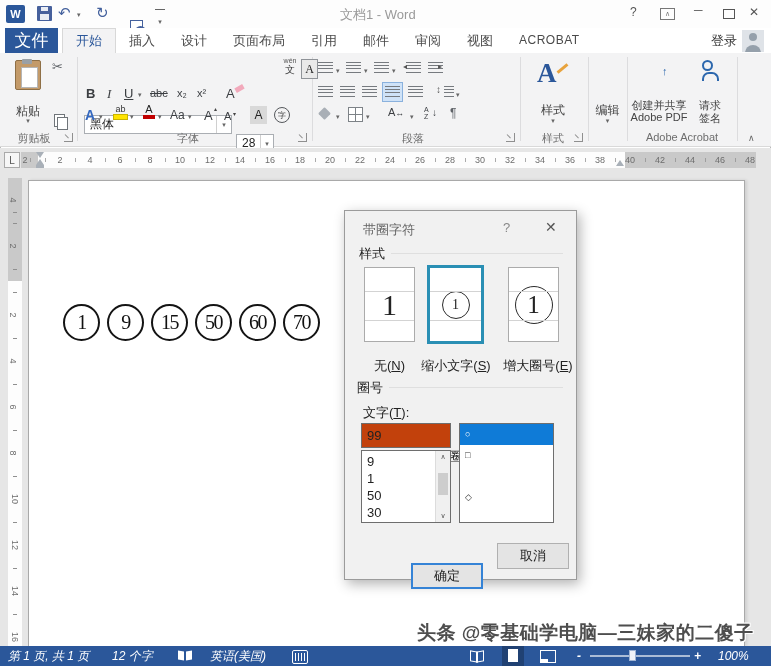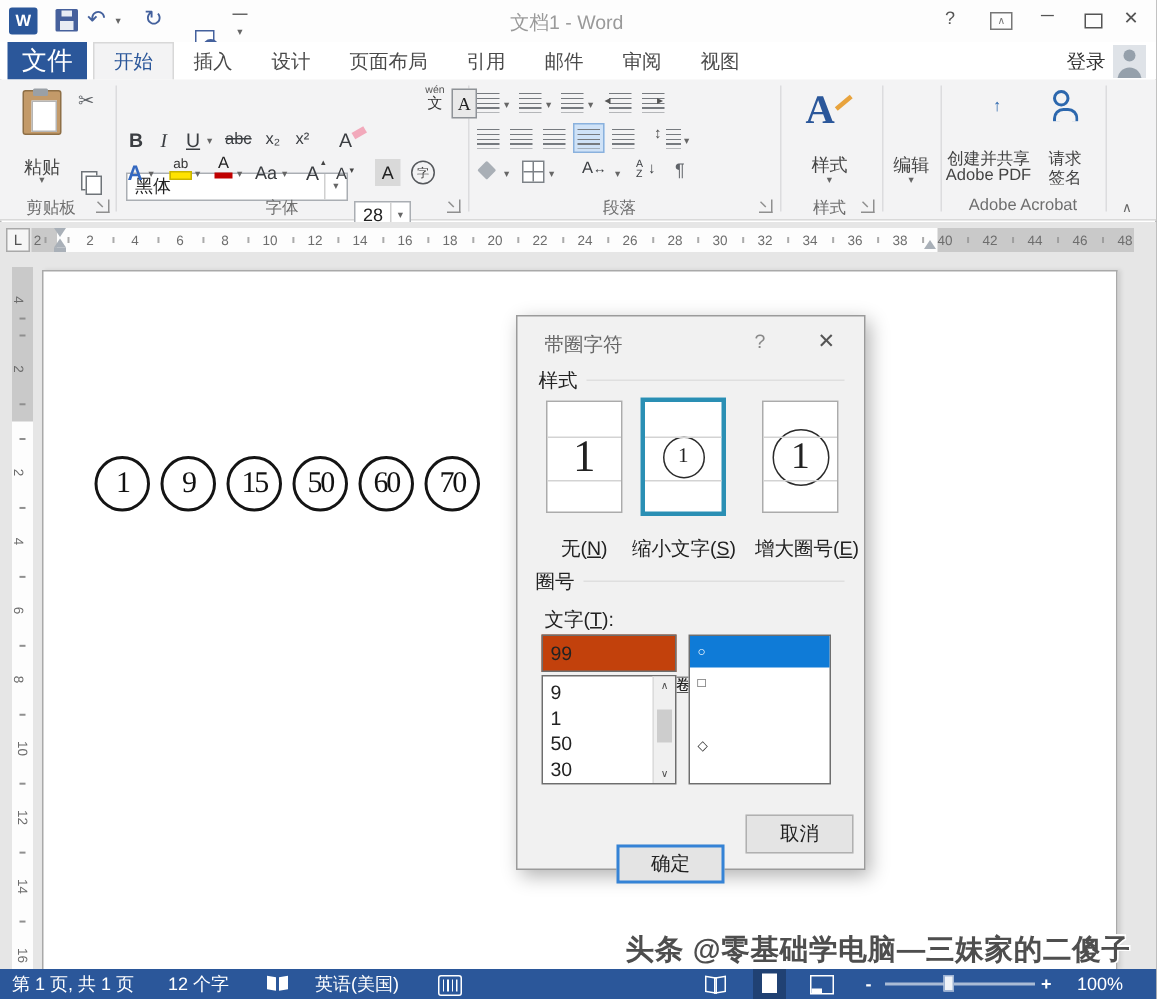--- a/index.html
+++ b/index.html
@@ -114,21 +114,21 @@
   .citem.selected{background:#0f7bd7;color:#fff;}
   .sbar{position:absolute;right:0;top:0;width:15px;height:100%;background:#f0f0f0;border-left:1px solid #dcdcdc;box-sizing:border-box;}
   .sarrow{position:absolute;left:0;width:100%;text-align:center;font-size:7px;color:#505050;}
   .sthumb{position:absolute;left:2px;width:10px;background:#cdcdcd;}
   .dbtn{position:absolute;width:72px;height:26px;background:#e4e4e4;font-size:13px;color:#222;box-sizing:border-box;}
   .dbtn.default{border:2px solid #3583d6;}
   .dbtn.normal{border:1px solid #b0b0b0;}
 
   
   .statusbar{position:absolute;left:0;top:646px;width:771px;height:20px;background:#2b579a;color:#fff;font-size:12px;}
-  .sb{position:absolute;line-height:20px;white-space:nowrap;}
+  .sb{position:absolute;line-height:20px;white-space:nowrap;font-style:italic;}
   .book{position:absolute;width:14px;height:10px;}
   .book::before,.book::after{content:"";position:absolute;top:0;width:6px;height:9px;background:#fff;}
   .book::before{left:0;transform:skewY(9deg);} .book::after{right:0;transform:skewY(-9deg);}
   .ime{position:absolute;width:14px;height:12px;border:1px solid #fff;border-radius:2px;}
   .ime::before{content:"";position:absolute;left:2px;top:2px;right:2px;bottom:2px;
                background:repeating-linear-gradient(90deg,#fff 0 1px,transparent 1px 3px);}
   .vread{position:absolute;width:14px;height:10px;}
   .vread::before,.vread::after{content:"";position:absolute;top:0;width:6px;height:9px;border:1px solid #fff;background:transparent;}
   .vread::before{left:0;transform:skewY(9deg);} .vread::after{right:0;transform:skewY(-9deg);}
   .vprint{position:absolute;width:22px;height:20px;background:rgba(0,0,0,.25);}
@@ -170,20 +170,21 @@
     <div class="filetab ctr">文件</div>
     <div class="tabs">
       <div class="tab active">开始</div>
       <div class="tab">插入</div>
       <div class="tab">设计</div>
       <div class="tab">页面布局</div>
       <div class="tab">引用</div>
       <div class="tab">邮件</div>
       <div class="tab">审阅</div>
       <div class="tab">视图</div>
+      <div class="tab" style="font-size:12px;letter-spacing:.5px;">ACROBAT</div>
     </div>
     <div class="signin">登录</div>
     <div class="avatar"></div>
   </div>
 
   <div class="ribbon">
     <div class="gsep" style="left:77px;"></div>
     <div class="gsep" style="left:312px;"></div>
     <div class="gsep" style="left:520px;"></div>
     <div class="gsep" style="left:588px;"></div>

